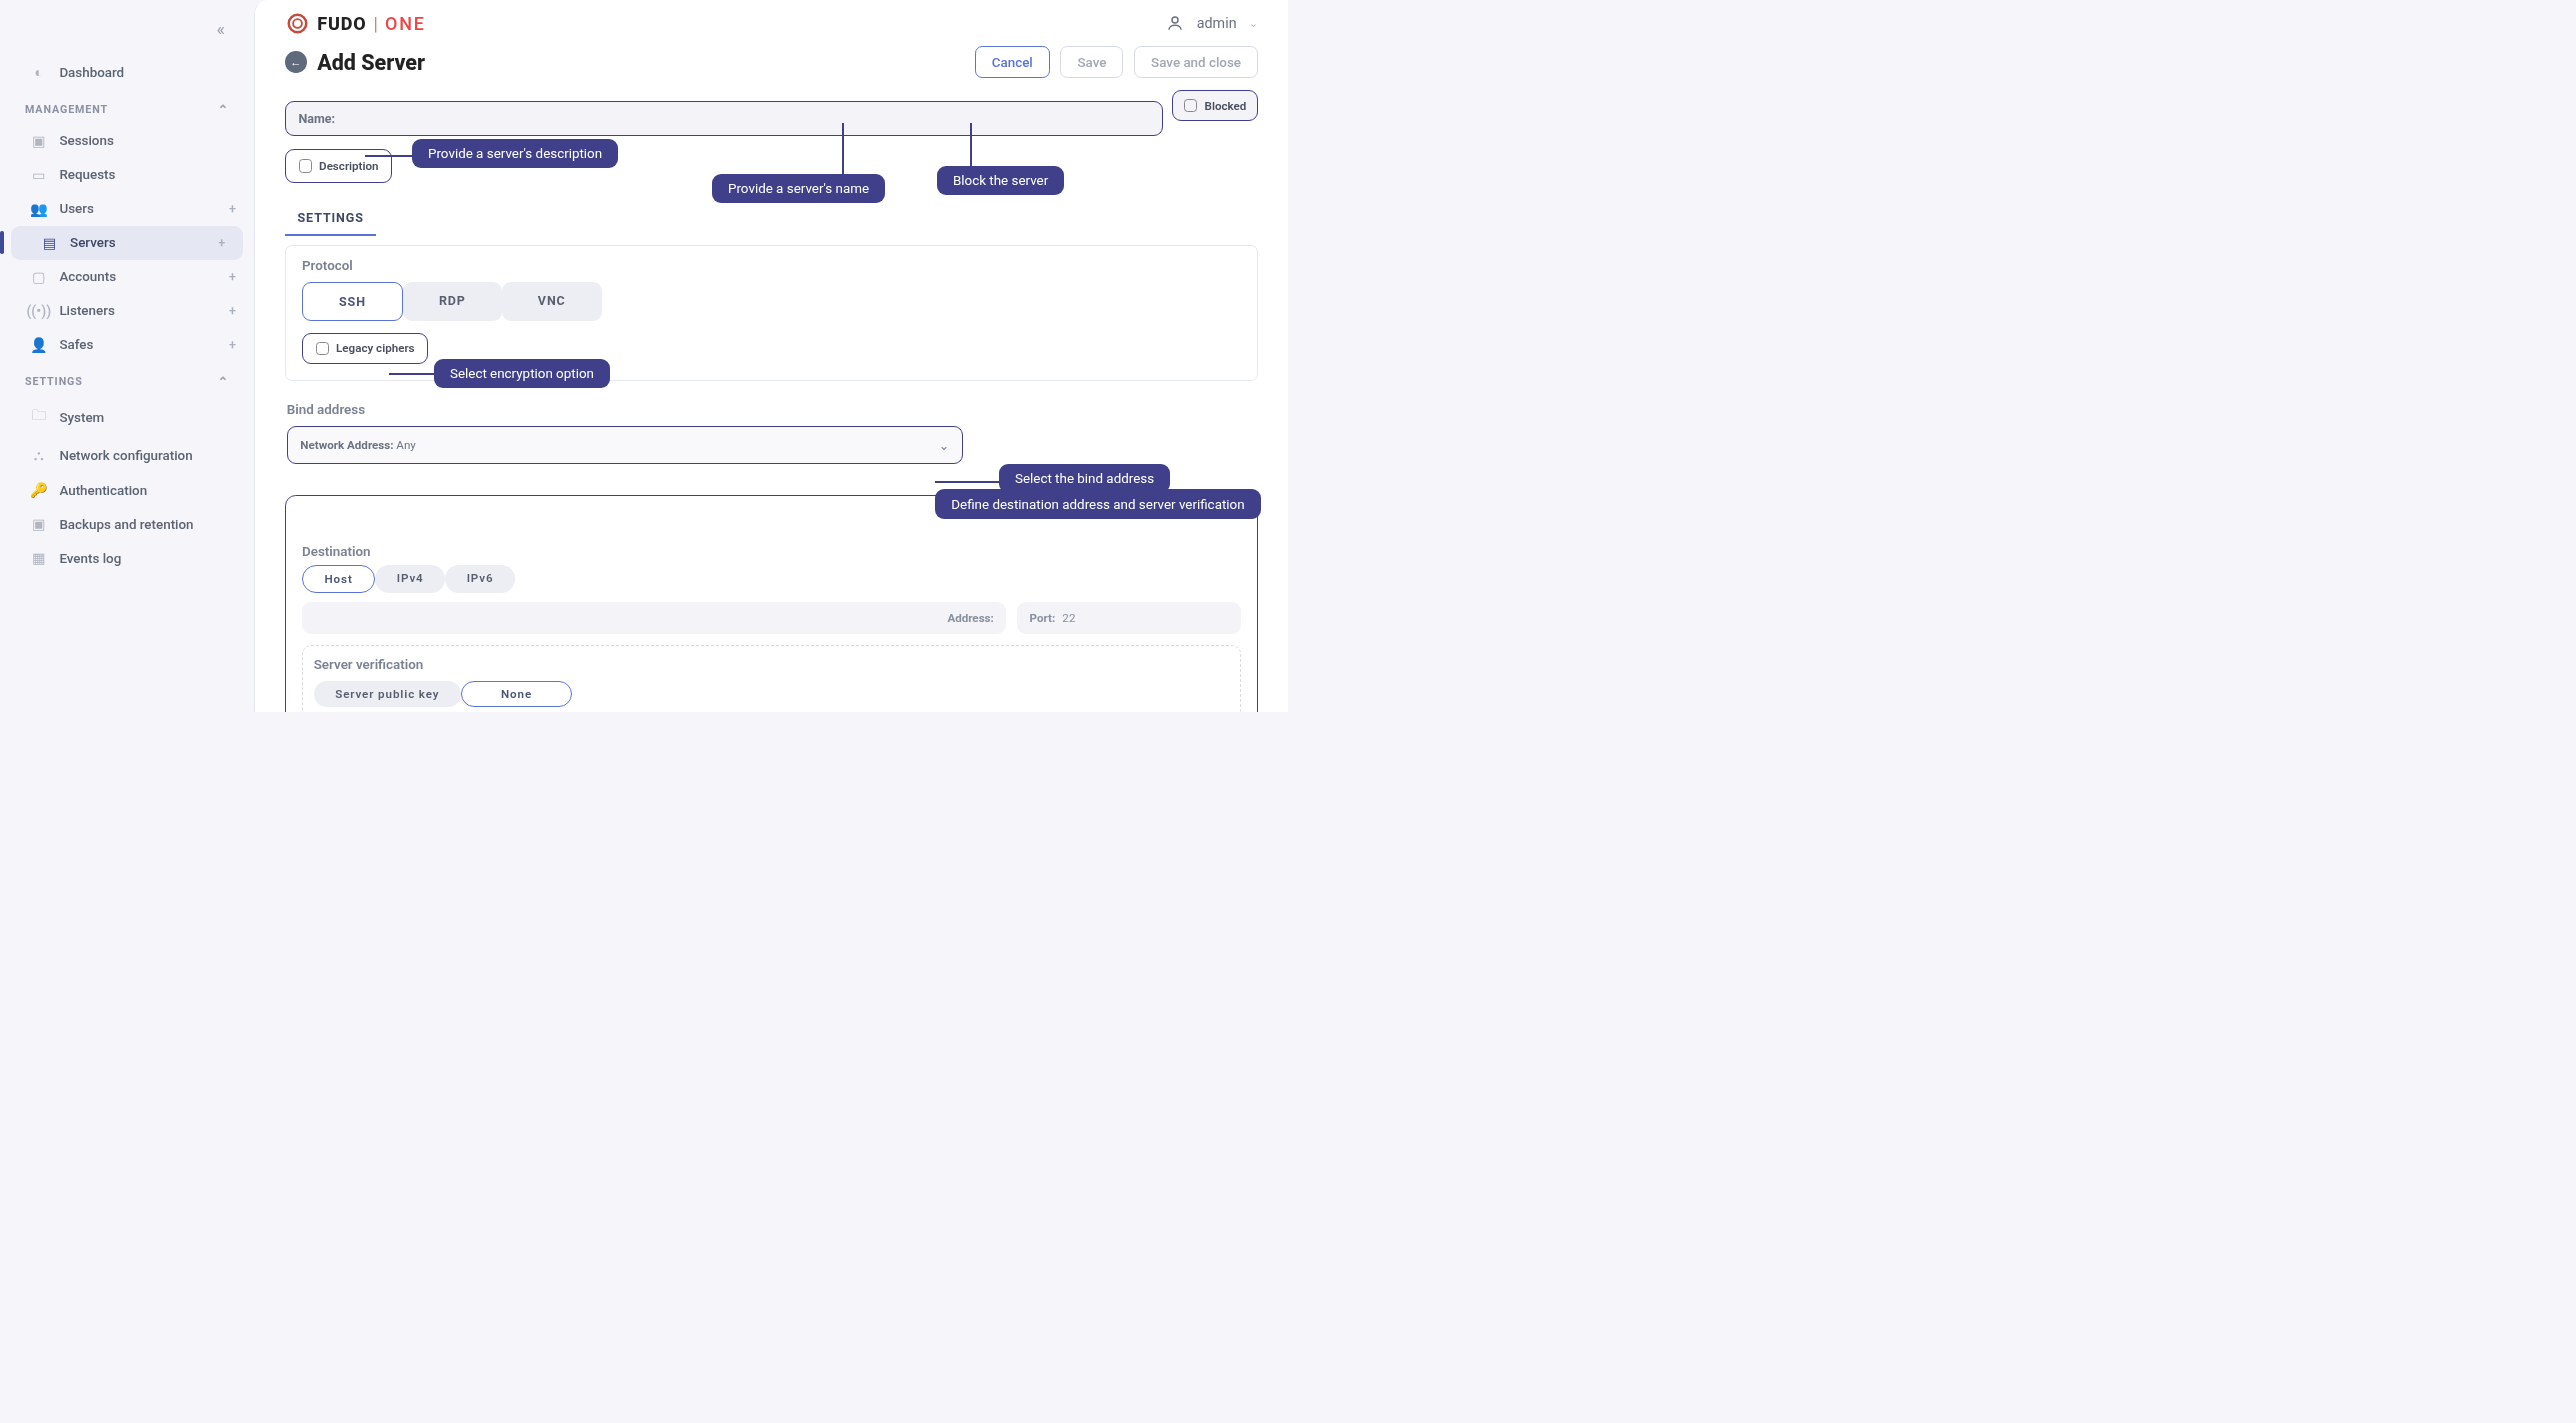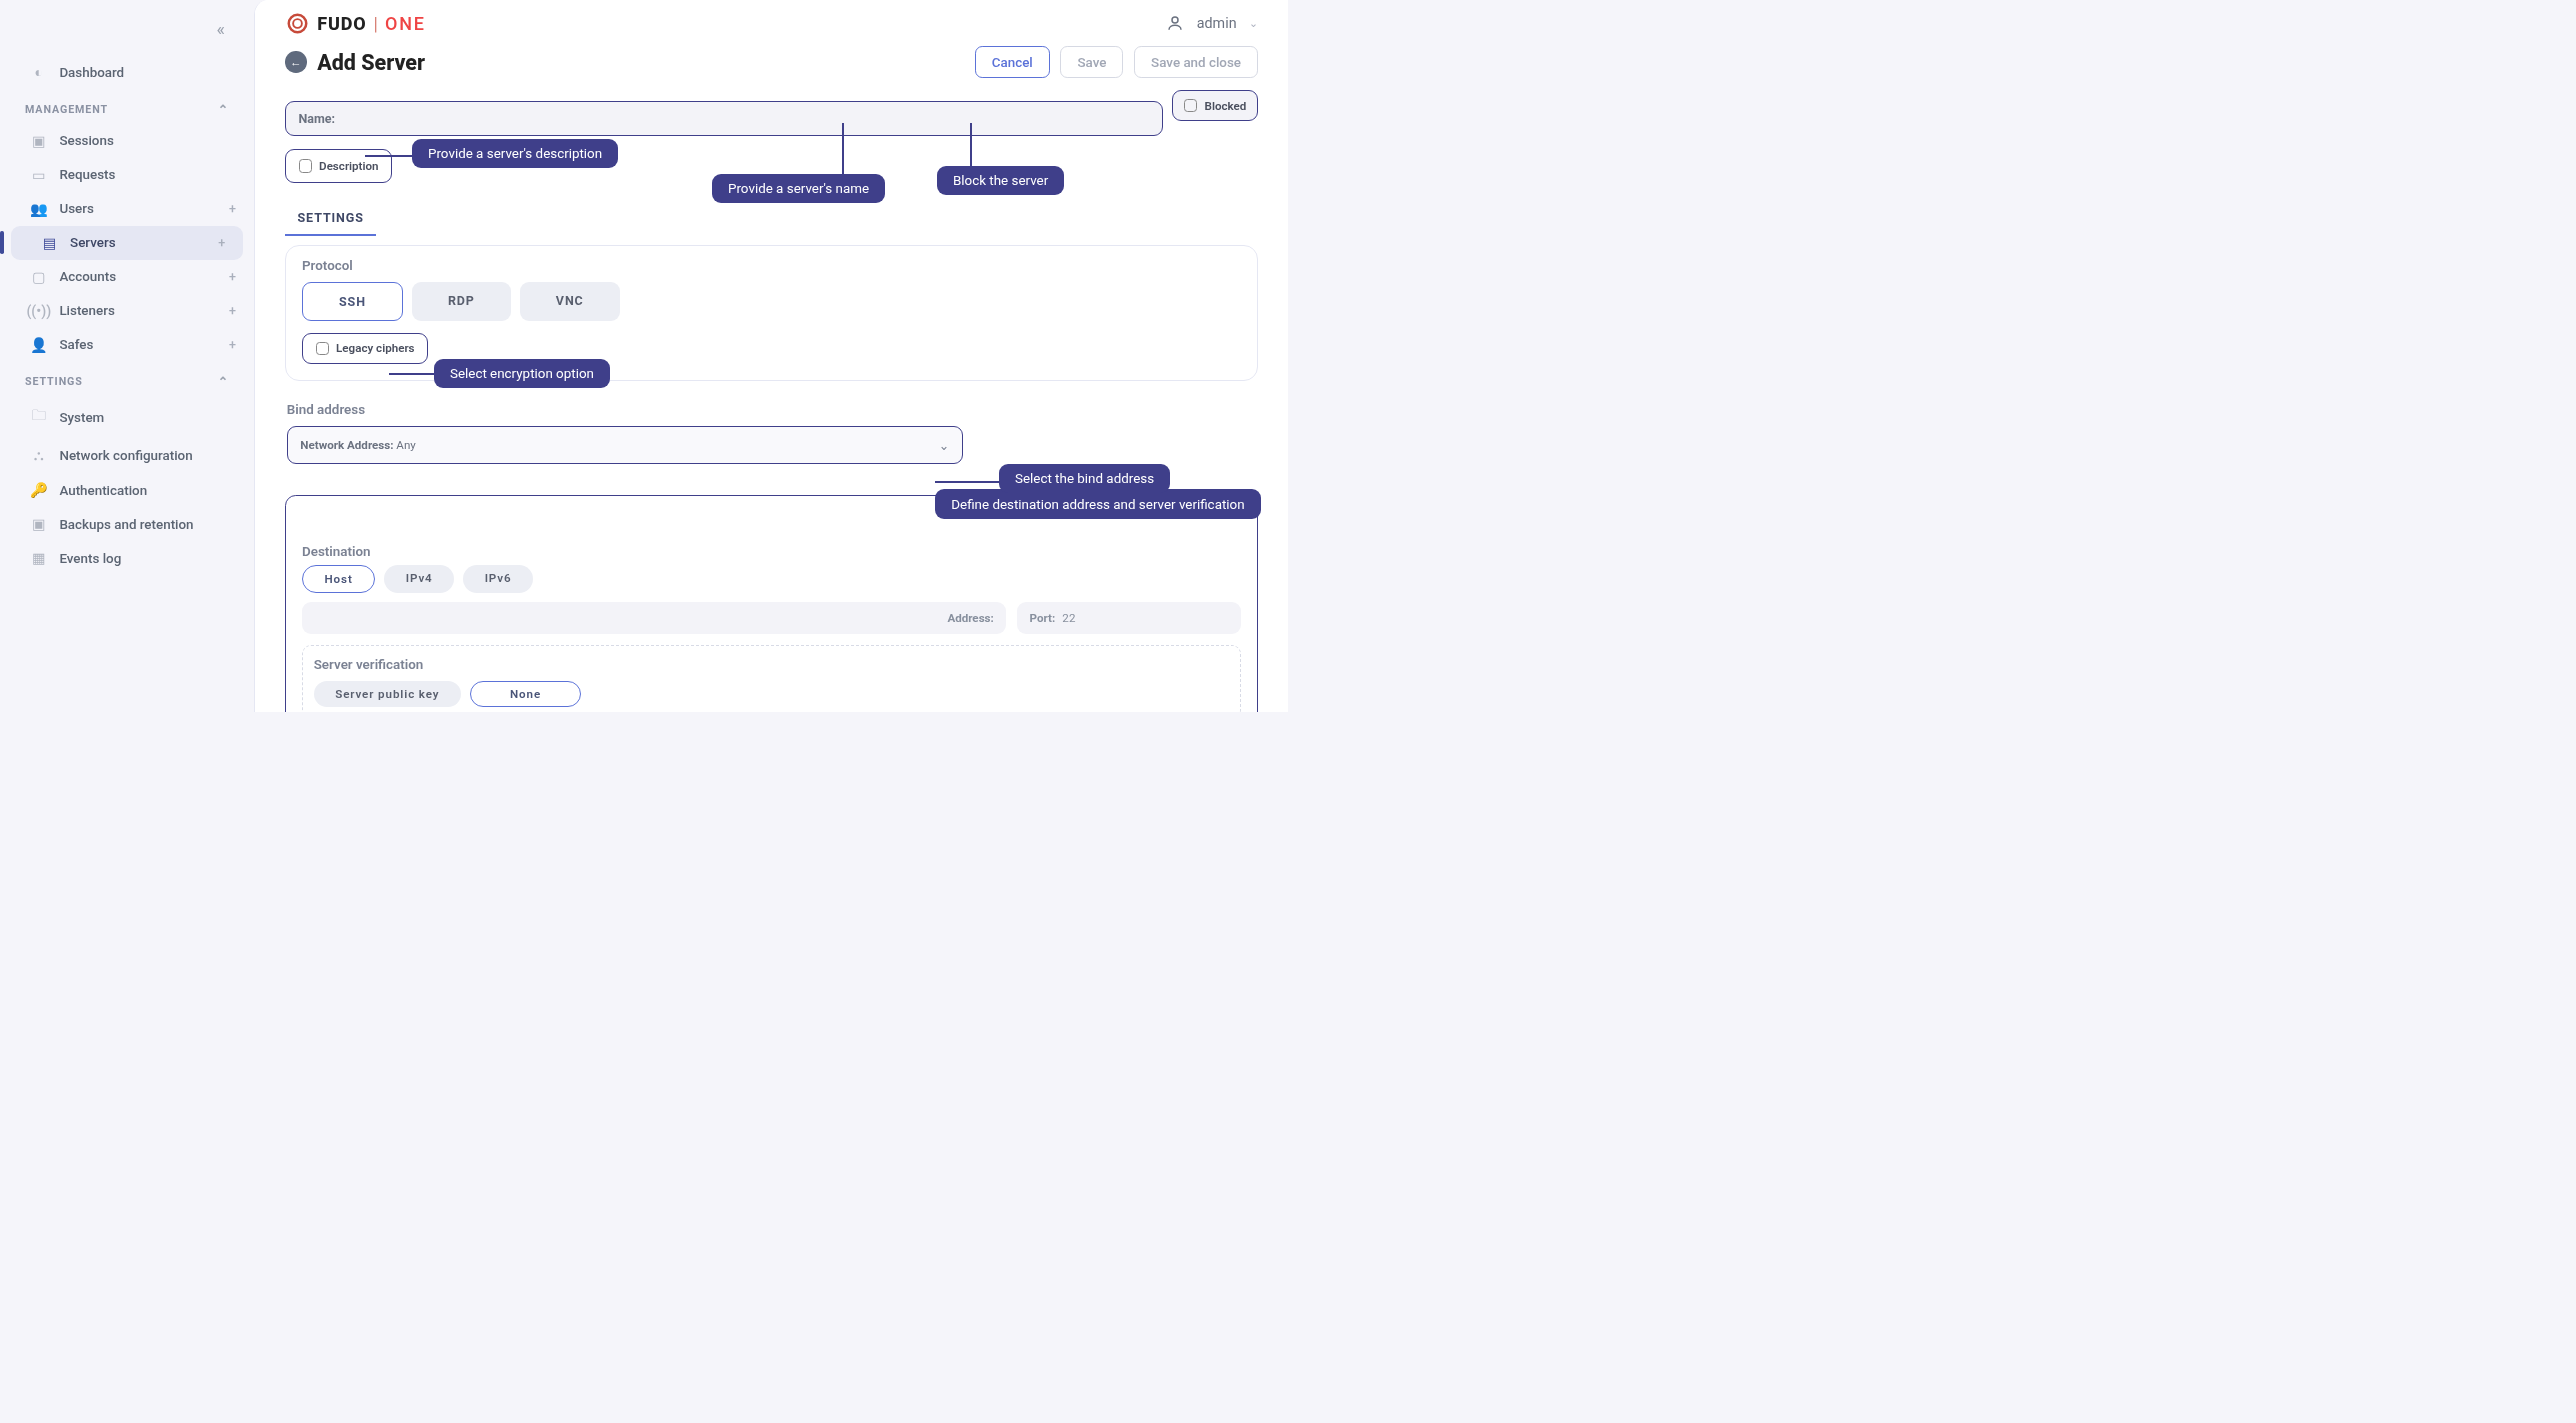--- a/index.html
+++ b/index.html
@@ -34,23 +34,23 @@
 .btn { padding: 7.2px 16px; border-radius:7.2px; font-size:13.4px; font-weight:500; cursor:pointer; border:0.9px solid #d6d9e3; background:#fff; color:#a1a7b5; }
 .btn.cancel { border:0.9px solid #5b72d8; color:#5b72d8; }
 .content { padding: 5.4px 30px 21.5px 30px; overflow:auto; position:relative; }
 .field-row { display:flex; gap:9px; align-items:flex-start; }
 .field-input { flex:1; background:#f3f3f8; border-radius:9px; padding:9px 12.5px; font-size:12.5px; color:#6b7280; border:1.8px solid #3f3f8a;margin-top:11px; }
 .field-blocked { display:flex; align-items:center; gap:7.2px; background:#f3f3f8; border:1.8px solid #3f3f8a; border-radius:9px; padding:7.2px 10.7px; }
 .chk { width:13.4px; height:13.4px; border:1.8px solid #888; border-radius:3.6px; display:inline-block; }
 .desc-box { display:inline-flex; align-items:center; gap:7.2px; border:1.8px solid #3f3f8a; border-radius:9px; padding:9px 12.5px; margin-top:12.5px; }
 .tabs { margin-top: 18px; }
 .tab { display:inline-block; padding: 9px 12.5px; font-size:12.5px; font-weight:700; letter-spacing:0.9px; color:#3f4866; border-bottom: 2.7px solid #5b72d8; }
-.panel { border:0.9px solid #e5e7f3; border-radius:14px; padding:12.5px 16px 16px 16px; margin-top:9px; background:#fff;}
+.panel { border:0.9px solid #e5e7f3; border-radius:7px; padding:12.5px 16px 16px 16px; margin-top:9px; background:#fff;}
 .panel-title { font-size:13.4px; color:#7b8293; font-weight:600; margin-bottom:9px; }
-.pill-row { display:flex; gap:9px; }
+.pill-row { display:flex; }
 .pill { padding:10.7px 36px; border-radius:9px; background:#eceef4; font-size:12.5px; font-weight:700; letter-spacing:0.9px; color:#595f6e; cursor:pointer; }
 .pill.active { border:1.8px solid #5b72d8; color:#4a5578; background:#fff; }
 .pill.sm { padding:6.3px 21.5px; font-size:11.6px; border-radius:16px; font-weight:600; }
 .legacy-box { display:inline-flex; align-items:center; gap:7.2px; border:1.8px solid #3f3f8a; border-radius:9px; padding:7.2px 12.5px; margin-top:12.5px; }
 .bind-row { display:flex; gap:10.7px; align-items:center; }
 .bind-select { flex:1; max-width:676px; border:1.8px solid #3f3f8a; border-radius:9px; padding:10.7px 12.5px; display:flex; align-items:center; justify-content:space-between; background:#f9f9fc; }
 .bind-label { font-size:11.6px; color:#6b7280; }
 .bind-label b { font-weight:700; }
 .chevdown { color:#7b8293; font-size:12.5px; }
 .dest-panel { border:1.8px solid #3f3f8a; border-radius:10.7px; padding:12.5px 16px 16px 16px; margin-top:14.3px; position:relative;}

